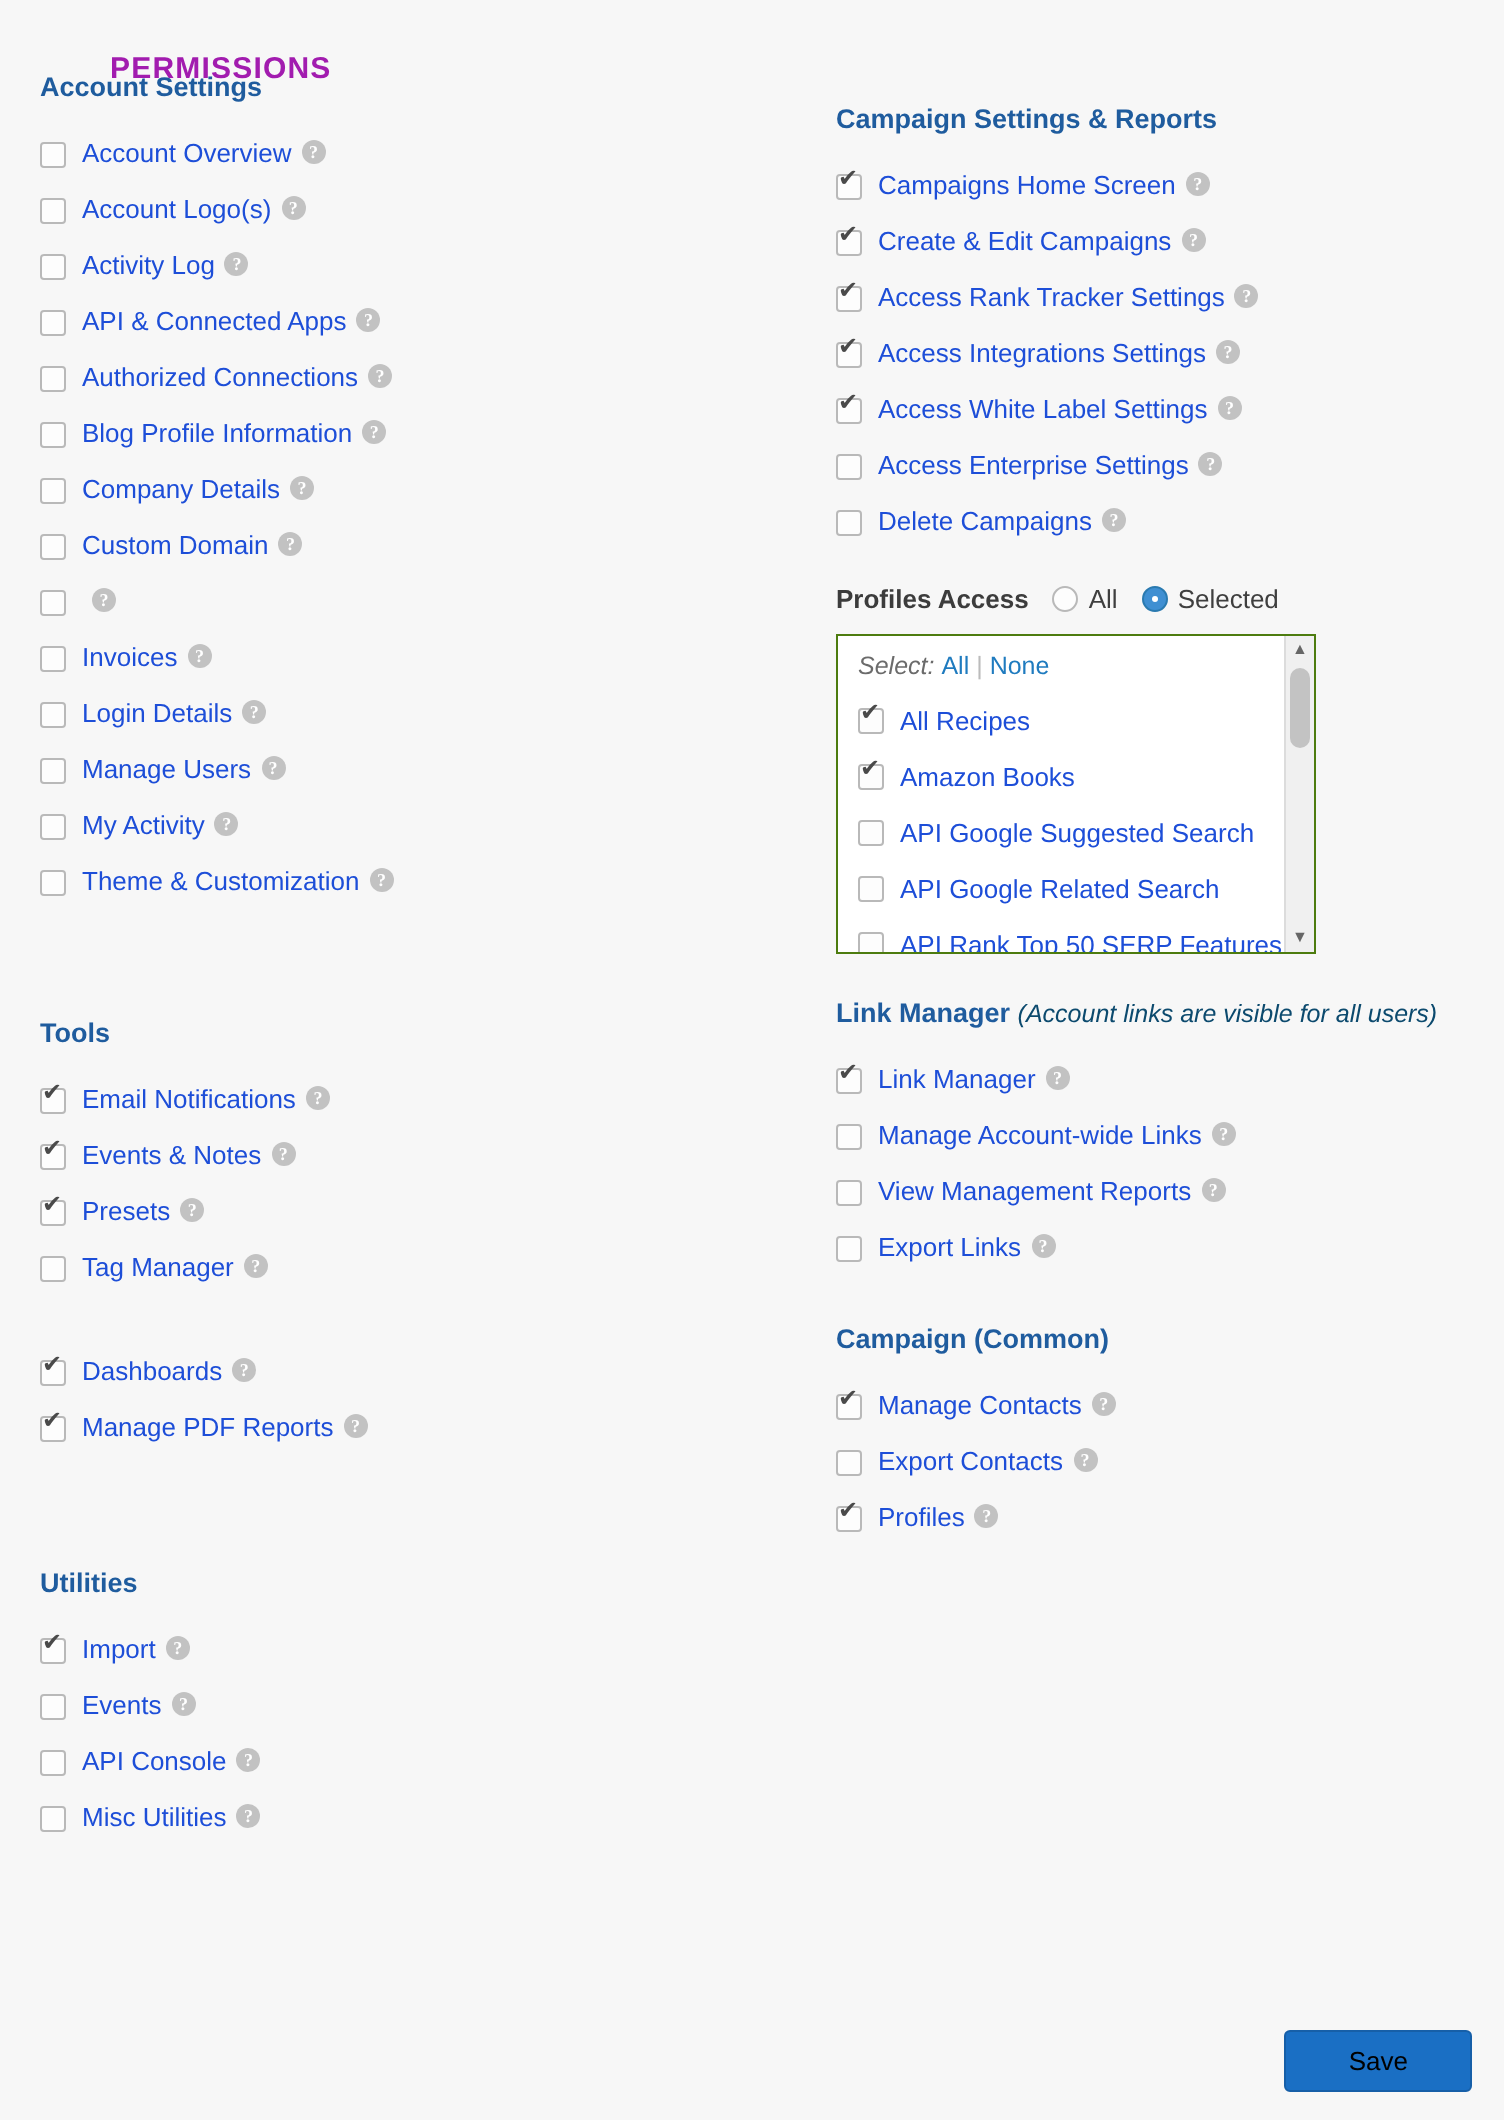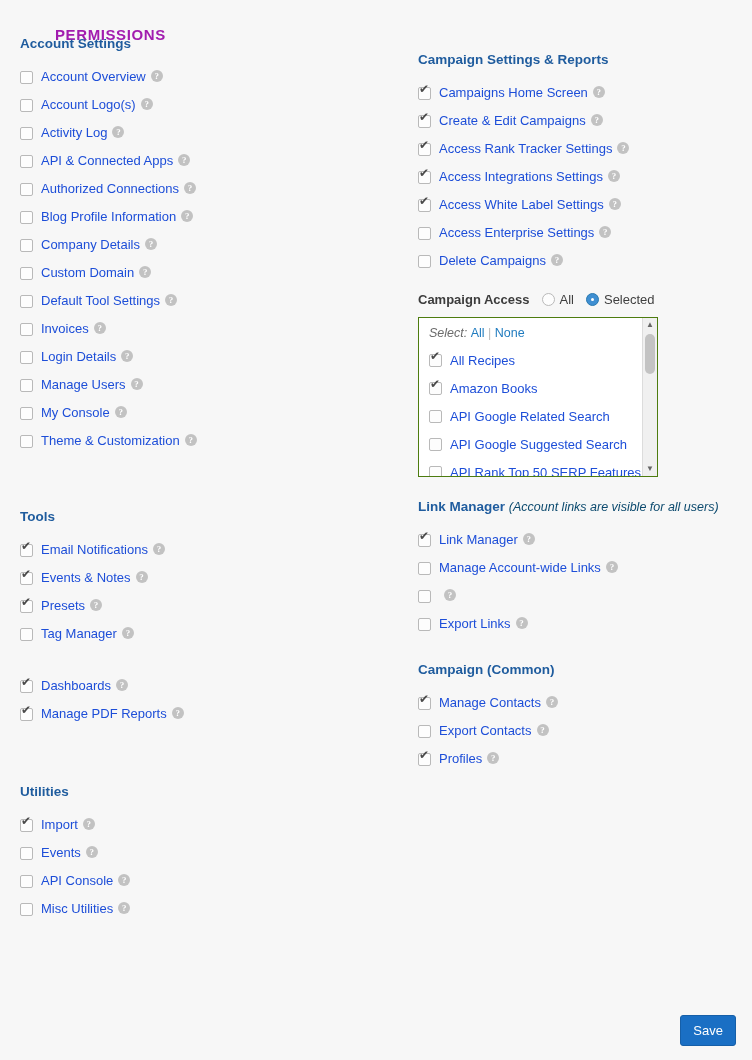--- a/index.html
+++ b/index.html
@@ -140,23 +140,23 @@
     position: absolute; left: 2px; top: 16px; width: 10px; height: 40px;
     background: #c3c3c3; border-radius: 5px;
   }
 
   .save-btn {
     position: absolute;
     right: 16px;
     bottom: 14px;
     background: #1a6fc4;
     border: 1px solid #165fa8;
-    color: #ffffff;
+    color: #000000;
     font-size: 13px;
-    padding: 7px 12px;
+    padding: 7px 31px;
     border-radius: 3px;
     cursor: pointer;
   }
 </style>
 </head>
 <body>
 
 <div id="page">
 
   <div class="page-title">PERMISSIONS</div>
@@ -201,41 +201,40 @@
           <span class="lbl">Company Details</span>
           <span class="help">?</span>
         </div>
         <div class="row">
           <span class="cb"></span>
           <span class="lbl">Custom Domain</span>
           <span class="help">?</span>
         </div>
         <div class="row">
           <span class="cb"></span>
-          <span class="lbl">Default Tool Settings</span>
           <span class="help">?</span>
         </div>
         <div class="row">
           <span class="cb"></span>
           <span class="lbl">Invoices</span>
           <span class="help">?</span>
         </div>
         <div class="row">
           <span class="cb"></span>
           <span class="lbl">Login Details</span>
           <span class="help">?</span>
         </div>
         <div class="row">
           <span class="cb"></span>
           <span class="lbl">Manage Users</span>
           <span class="help">?</span>
         </div>
         <div class="row">
           <span class="cb"></span>
-          <span class="lbl">My Console</span>
+          <span class="lbl">My Activity</span>
           <span class="help">?</span>
         </div>
         <div class="row">
           <span class="cb"></span>
           <span class="lbl">Theme &amp; Customization</span>
           <span class="help">?</span>
         </div>
       </div>
     </div>
 
@@ -343,21 +342,21 @@
         <span class="help">?</span>
       </div>
       <div class="row">
         <span class="cb"></span>
         <span class="lbl">Delete Campaigns</span>
         <span class="help">?</span>
       </div>
     </div>
 
     <div class="access-row">
-      <span class="access-label">Campaign Access</span>
+      <span class="access-label">Profiles Access</span>
       <span class="radio-item">
         <span class="radio"></span>
         <span>All</span>
       </span>
       <span class="radio-item">
         <span class="radio sel"></span>
         <span>Selected</span>
       </span>
     </div>
 
@@ -372,25 +371,25 @@
         <div class="list-row">
           <span class="cb checked"></span>
           <span class="lbl">All Recipes</span>
         </div>
         <div class="list-row">
           <span class="cb checked"></span>
           <span class="lbl">Amazon Books</span>
         </div>
         <div class="list-row">
           <span class="cb"></span>
+          <span class="lbl">API Google Suggested Search</span>
+        </div>
+        <div class="list-row">
+          <span class="cb"></span>
           <span class="lbl">API Google Related Search</span>
-        </div>
-        <div class="list-row">
-          <span class="cb"></span>
-          <span class="lbl">API Google Suggested Search</span>
         </div>
         <div class="list-row">
           <span class="cb"></span>
           <span class="lbl">API Rank Top 50 SERP Features</span>
         </div>
       </div>
       <div class="scrollbar">
         <div class="sb-arrow up">▲</div>
         <div class="sb-thumb"></div>
         <div class="sb-arrow down">▼</div>
@@ -409,20 +408,21 @@
         <span class="lbl">Link Manager</span>
         <span class="help">?</span>
       </div>
       <div class="row">
         <span class="cb"></span>
         <span class="lbl">Manage Account-wide Links</span>
         <span class="help">?</span>
       </div>
       <div class="row">
         <span class="cb"></span>
+        <span class="lbl">View Management Reports</span>
         <span class="help">?</span>
       </div>
       <div class="row">
         <span class="cb"></span>
         <span class="lbl">Export Links</span>
         <span class="help">?</span>
       </div>
     </div>
 
     <div style="height:24px"></div>

